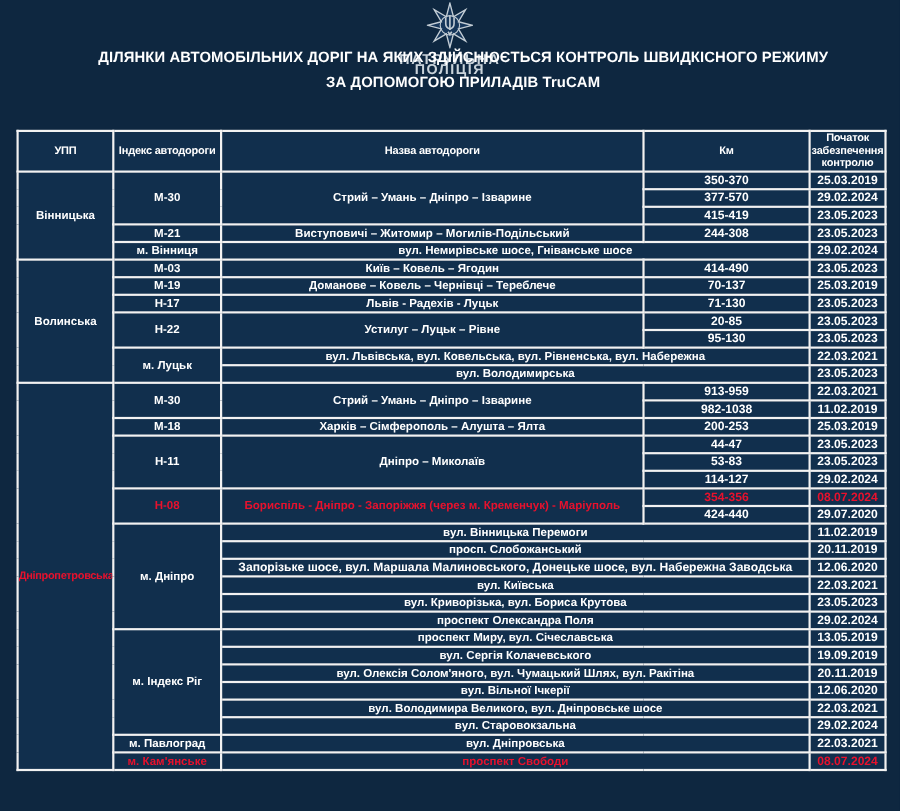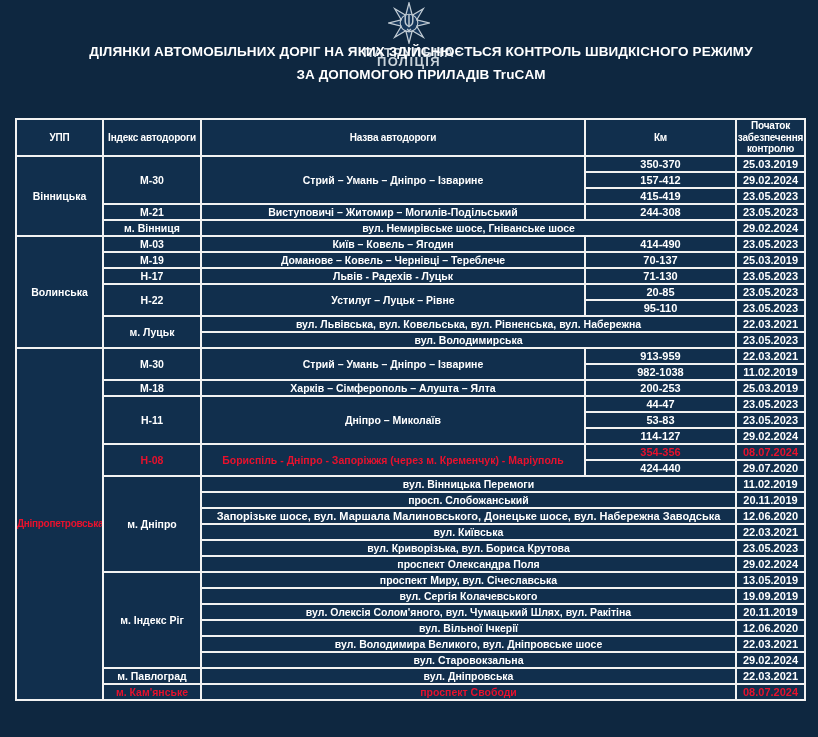--- a/index.html
+++ b/index.html
@@ -94,21 +94,21 @@
     </tr>
 
     <tr>
       <td rowspan="5">Вінницька</td>
       <td rowspan="3">М-30</td>
       <td rowspan="3">Стрий – Умань – Дніпро – Ізварине</td>
       <td class="km">350-370</td>
       <td class="date">25.03.2019</td>
     </tr>
     <tr>
-      <td class="km">157-412</td>
+      <td class="km">377-570</td>
       <td class="date">29.02.2024</td>
     </tr>
     <tr>
       <td class="km">415-419</td>
       <td class="date">23.05.2023</td>
     </tr>
     <tr>
       <td>М-21</td>
       <td>Виступовичі – Житомир – Могилів-Подільський</td>
       <td class="km">244-308</td>
@@ -139,21 +139,21 @@
       <td class="km">71-130</td>
       <td class="date">23.05.2023</td>
     </tr>
     <tr>
       <td rowspan="2">Н-22</td>
       <td rowspan="2">Устилуг – Луцьк – Рівне</td>
       <td class="km">20-85</td>
       <td class="date">23.05.2023</td>
     </tr>
     <tr>
-      <td class="km">95-110</td>
+      <td class="km">95-130</td>
       <td class="date">23.05.2023</td>
     </tr>
     <tr>
       <td rowspan="2">м. Луцьк</td>
       <td colspan="2" class="street">вул. Львівська, вул. Ковельська, вул. Рівненська, вул. Набережна</td>
       <td class="date">22.03.2021</td>
     </tr>
     <tr>
       <td colspan="2" class="street">вул. Володимирська</td>
       <td class="date">23.05.2023</td>

